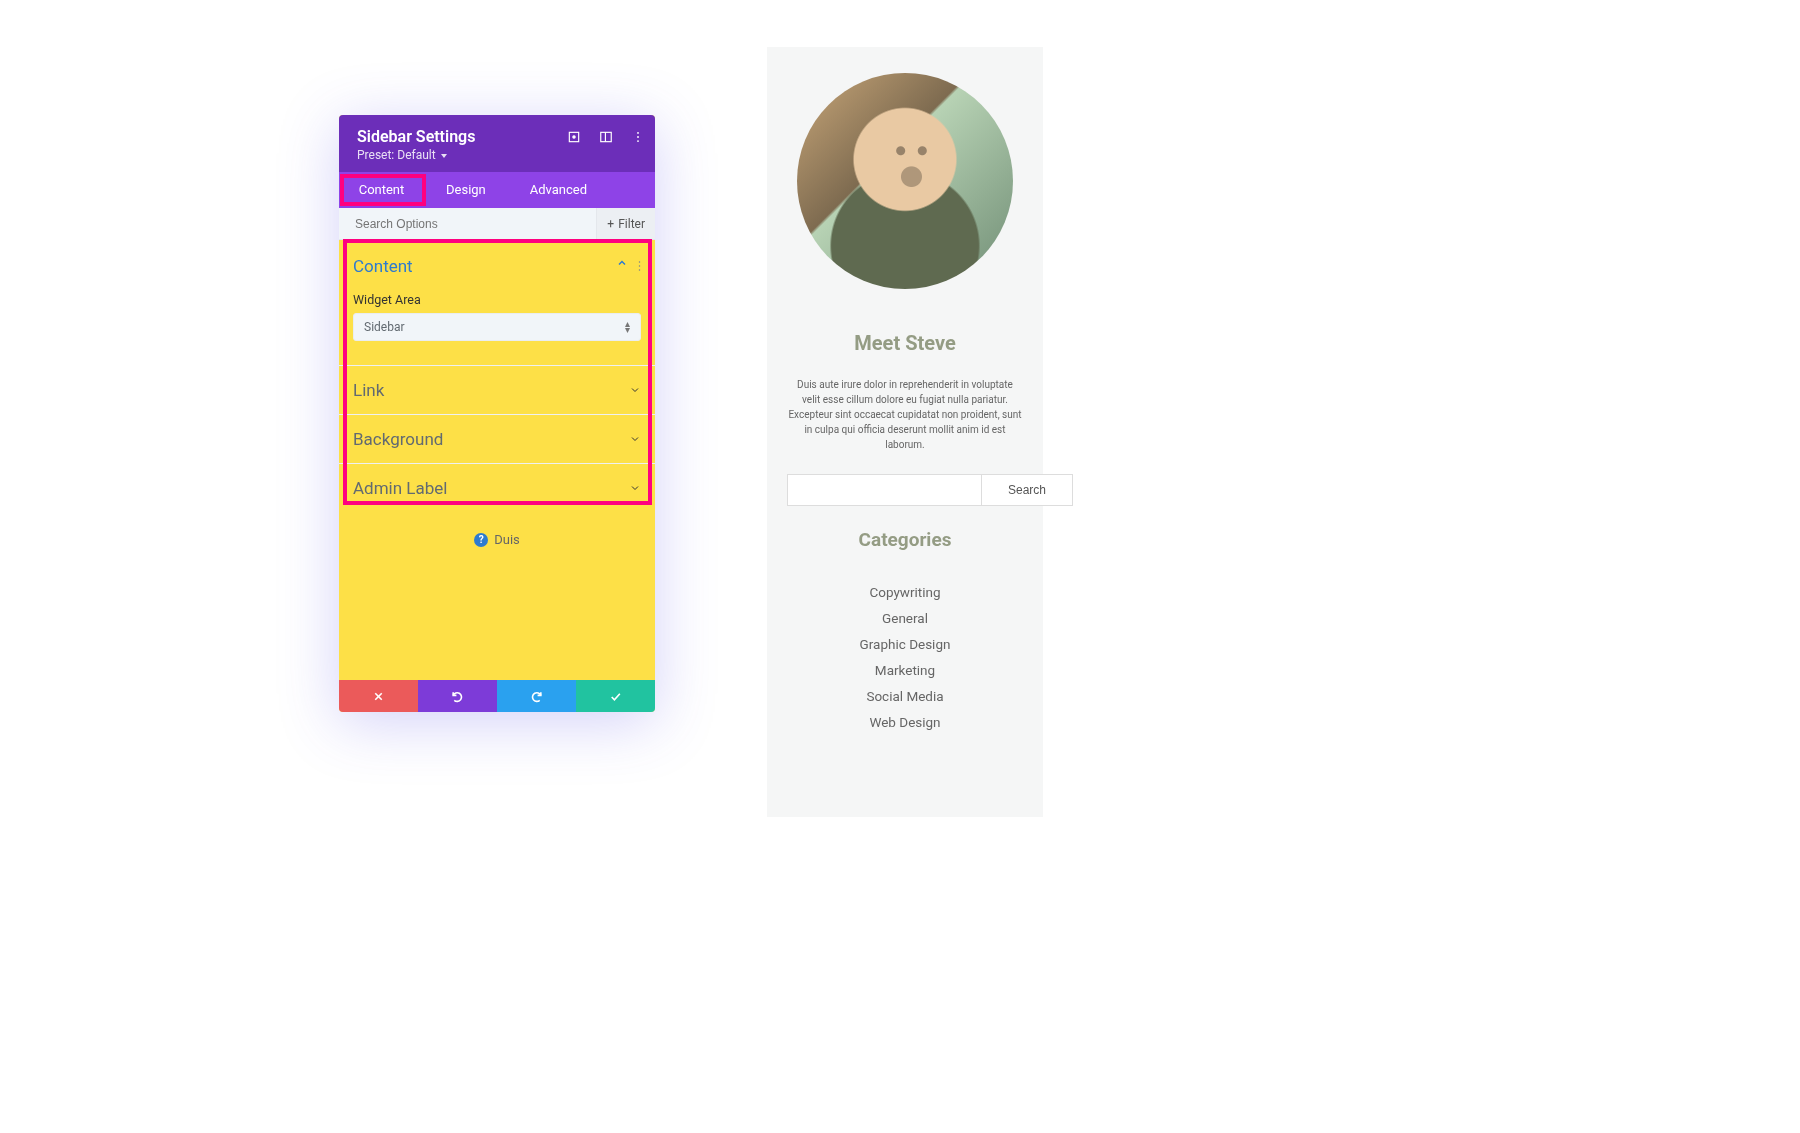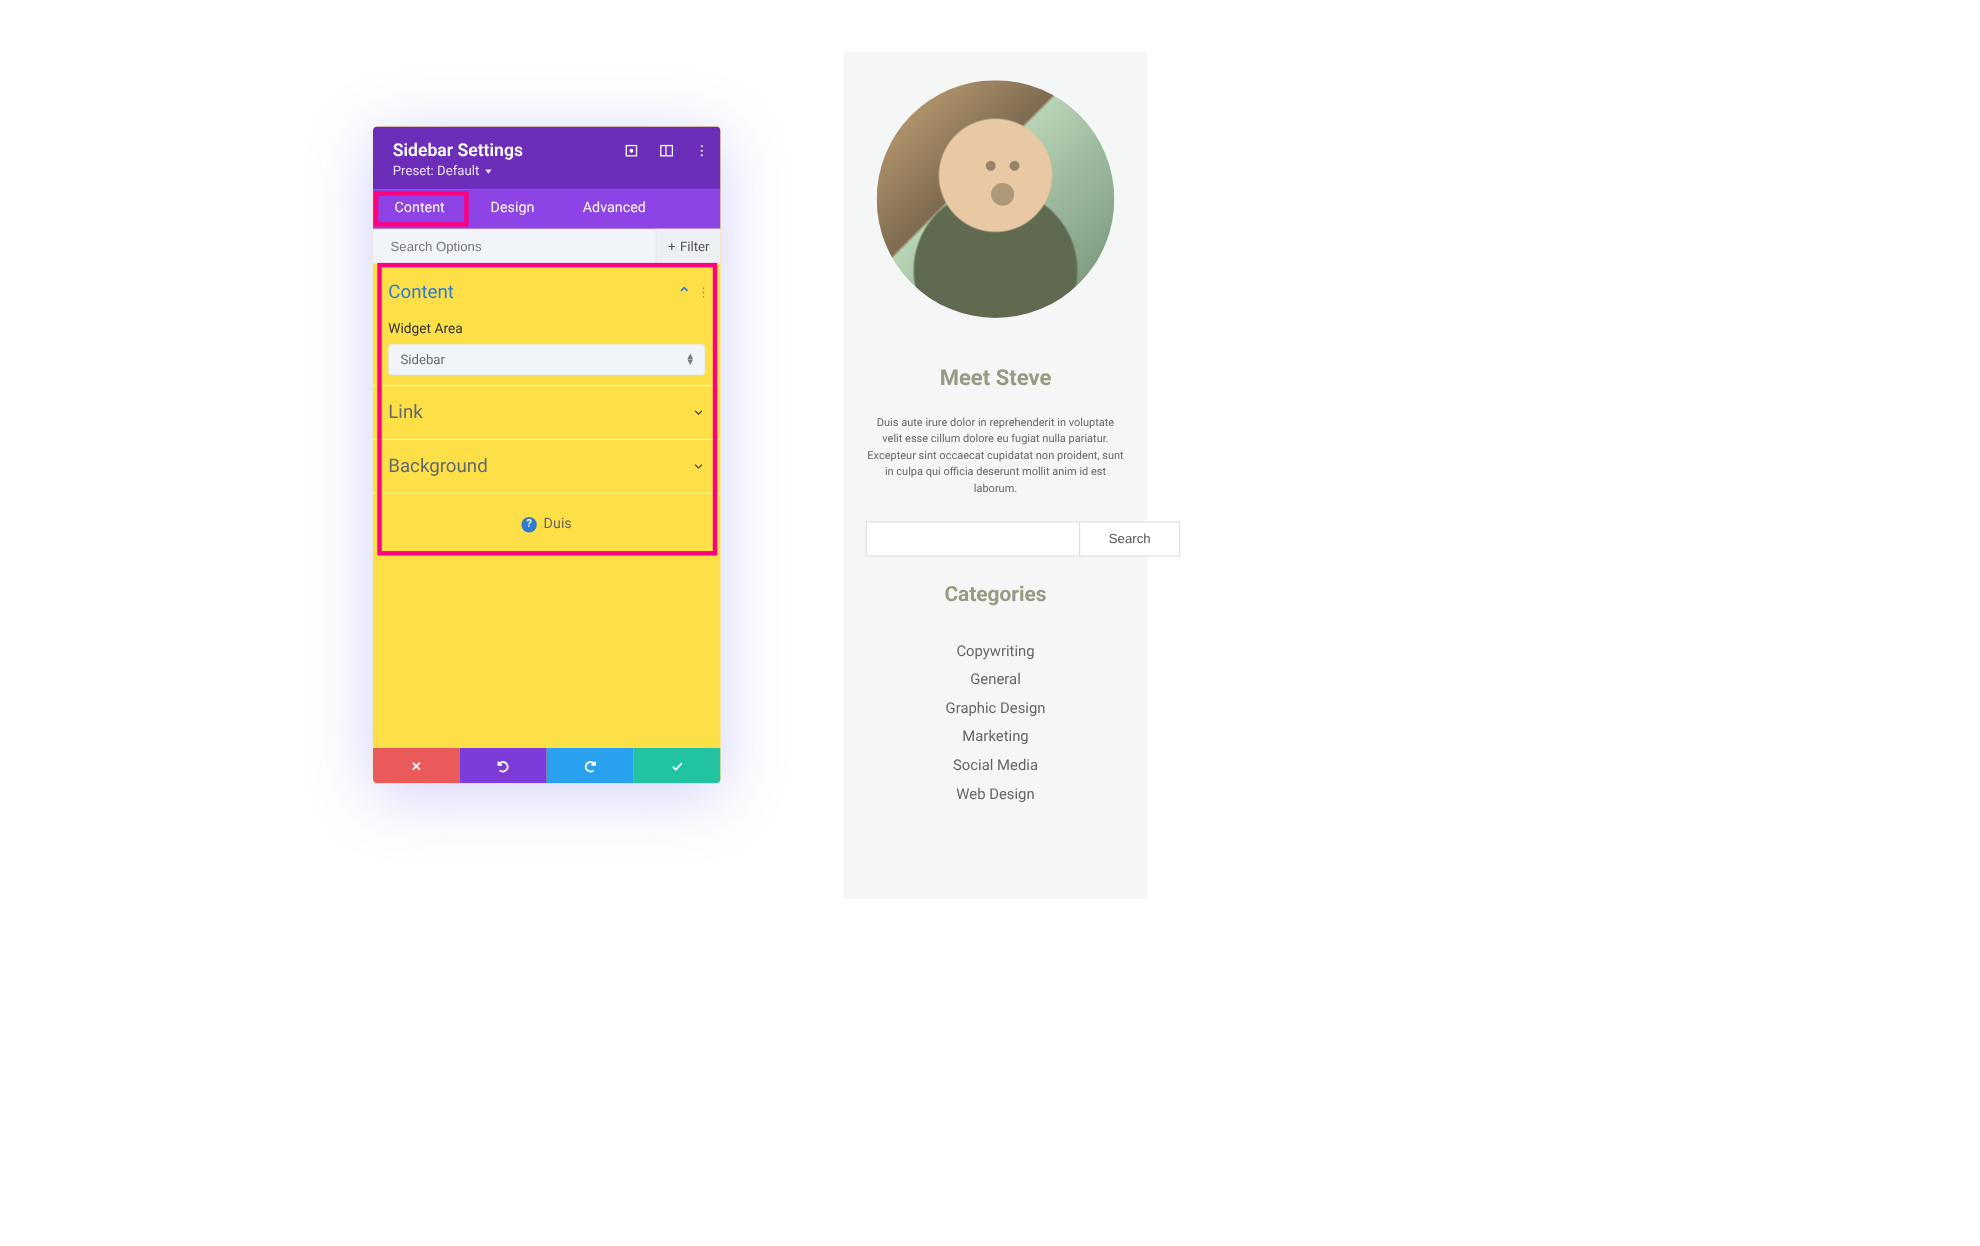--- a/index.html
+++ b/index.html
@@ -166,21 +166,21 @@
     background: #f1f5f9;
     border: 1px solid #eaedf0;
     border-radius: 3px;
     height: 28px;
     padding: 0 10px;
     font-size: 12px;
     color: #626a71;
     display: flex;
     align-items: center;
     justify-content: space-between;
-    margin-bottom: 9px;
+    margin-bottom: 24px;
     cursor: pointer;
   }
   .select-sort {
     font-size: 10px;
     line-height: 6px;
     color: #777;
   }
 
   .sp-help {
     text-align: center;
@@ -384,20 +384,30 @@
       <div class="sect-header">
         <div class="sect-title">Background</div>
         <span class="sect-caret">
           <svg viewBox="0 0 24 24" width="12" height="12" fill="none" stroke="#333" stroke-width="2">
               <polyline points="6 9 12 15 18 9"></polyline>
             </svg>
         </span>
       </div>
     </div>
 
+    <div class="sect closed" style="border-bottom:none">
+      <div class="sect-header">
+        <div class="sect-title">Admin Label</div>
+        <span class="sect-caret">
+          <svg viewBox="0 0 24 24" width="12" height="12" fill="none" stroke="#333" stroke-width="2">
+              <polyline points="6 9 12 15 18 9"></polyline>
+            </svg>
+        </span>
+      </div>
+    </div>
 
     <div class="sp-help">
       <span class="q">?</span>
       <span>Duis</span>
     </div>
 
   </div>
 
   <div class="sp-footer">
     <div class="sp-footer-btn fb-cancel">

